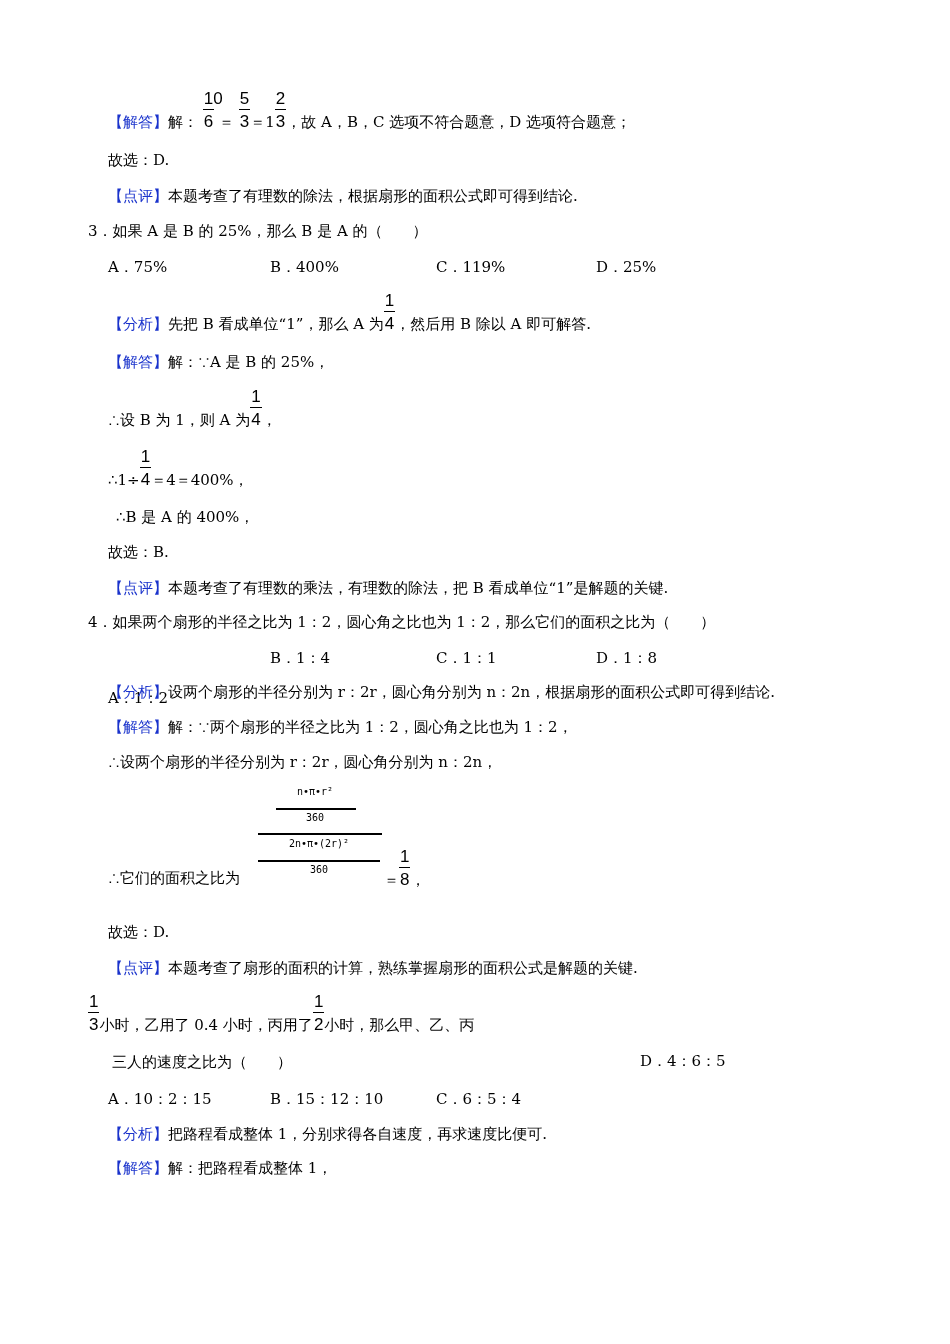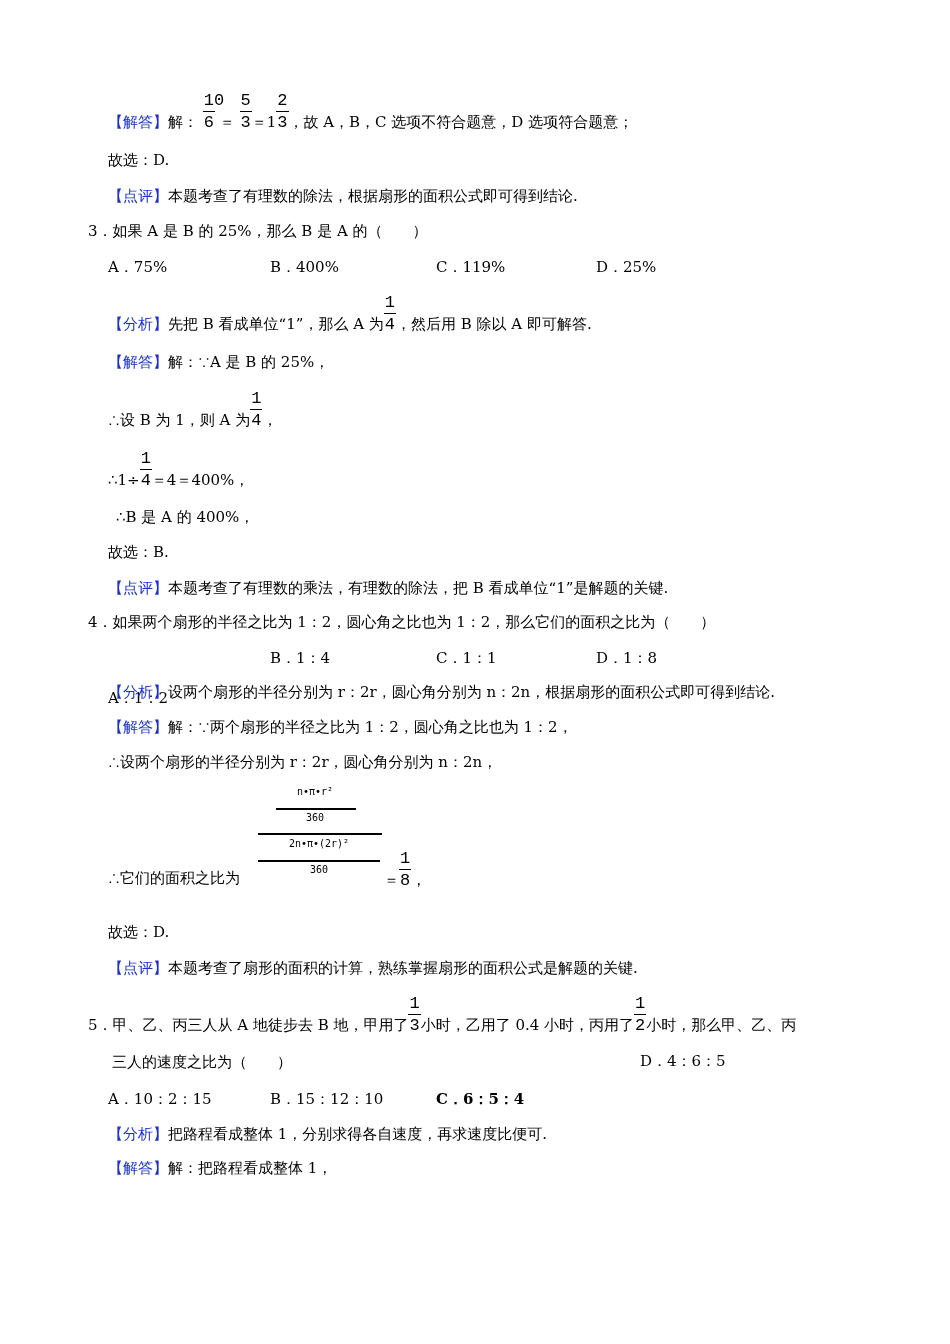--- a/index.html
+++ b/index.html
@@ -5,21 +5,21 @@
   html, body { margin: 0; padding: 0; background: #ffffff; }
   body {
     width: 950px; height: 1344px; position: relative; overflow: hidden;
     font-family: "DejaVu Serif", "Liberation Serif", serif;
     color: #000; font-size: 15px;
   }
   .line { position: absolute; white-space: nowrap; line-height: 20px; }
   .tag { color: #1a33cc; }
   .frac {
     display: inline-block; position: relative; vertical-align: baseline;
-    font-family: Liberation Mono, monospace; text-align: center;
+    font-family: Liberation Sans, sans-serif; text-align: center;
   }
   .frac .num {
     position: absolute; left: 0; right: 0; bottom: 22px;
     border-bottom: 1.5px solid #000; font-size: 17px; line-height: 20px; padding: 0 1px;
   }
   .frac .den { font-size: 17px; line-height: 20px; padding: 0 1px; }
   .opt { position: absolute; white-space: nowrap; line-height: 20px; }
   .bigfrac { position: absolute; text-align: center; font-family: "DejaVu Sans Mono", monospace; font-size: 10px; }
   .rule { position: absolute; background: #000; height: 1.5px; }
 </style>
@@ -83,25 +83,25 @@
 <div class="bigfrac" style="left:256px;top:864px;width:126px;">360</div>
 <div class="line" style="left:384px;top:870px;">
   <span>＝</span><span class="frac"><span class="num">1</span><span class="den">8</span></span><span>，</span>
 </div>
 <div class="line" style="left:108px;top:922px;">故选：D.</div>
 <div class="line" style="left:108px;top:958px;">
   <span class="tag">【点评】</span><span>本题考查了扇形的面积的计算，熟练掌握扇形的面积公式是解题的关键.</span>
 </div>
 
 <div class="line" style="left:88px;top:1015px;">
-  <span>5．甲、乙、丙三人从 A 地徒步去 B 地，甲用了</span><span class="frac"><span class="num">1</span><span class="den">3</span></span><span>小时，乙用了 0.4 小时，丙用了</span><span class="frac"><span class="num">1</span><span class="den">2</span></span><span>小时，那么甲、乙、丙</span>
+  <span class="frac"><span class="num">1</span><span class="den">3</span></span><span>小时，乙用了 0.4 小时，丙用了</span><span class="frac"><span class="num">1</span><span class="den">2</span></span><span>小时，那么甲、乙、丙</span>
 </div>
 <div class="line" style="left:112px;top:1052px;">三人的速度之比为（　　）</div>
 <div class="opt" style="left:108px;top:1089px;">A．10：2：15</div>
 <div class="opt" style="left:270px;top:1089px;">B．15：12：10</div>
-<div class="opt" style="left:436px;top:1089px;font-weight:bold;">C．6：5：4</div>
+<div class="opt" style="left:436px;top:1089px;">C．6：5：4</div>
 <div class="opt" style="left:596px;top:1051px;margin-left:44px;">D．4：6：5</div>
 <div class="line" style="left:108px;top:1124px;">
   <span class="tag">【分析】</span><span>把路程看成整体 1，分别求得各自速度，再求速度比便可.</span>
 </div>
 <div class="line" style="left:108px;top:1158px;">
   <span class="tag">【解答】</span><span>解：把路程看成整体 1，</span>
 </div>
 
 </body></html>

